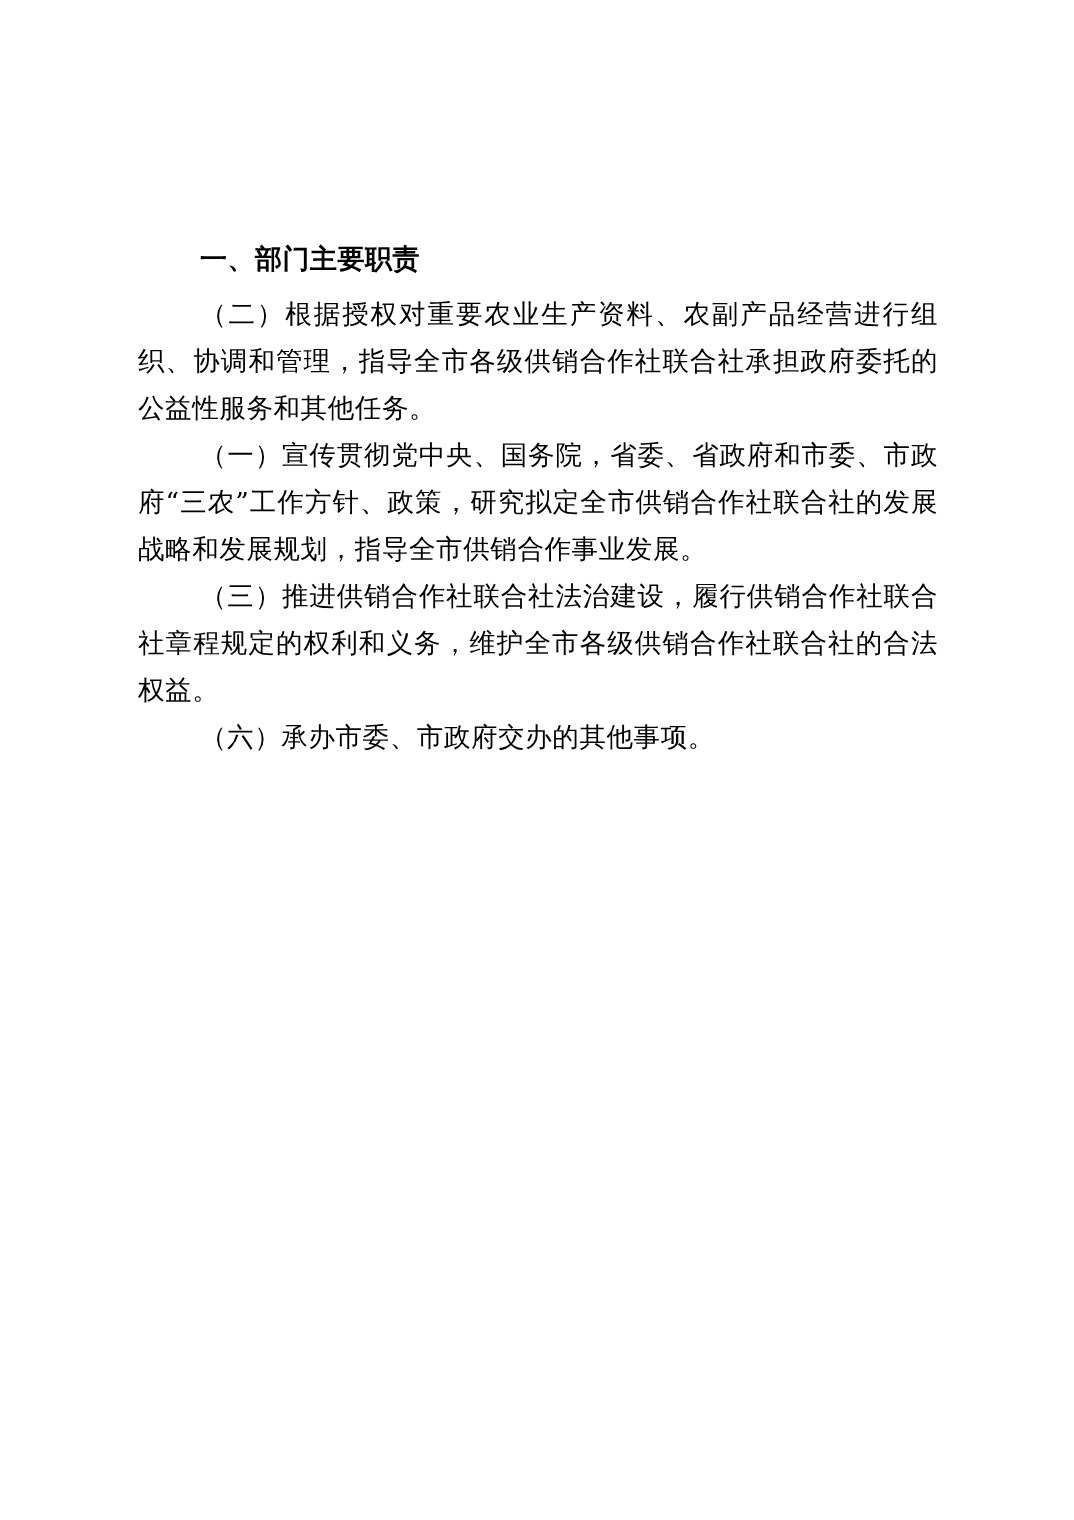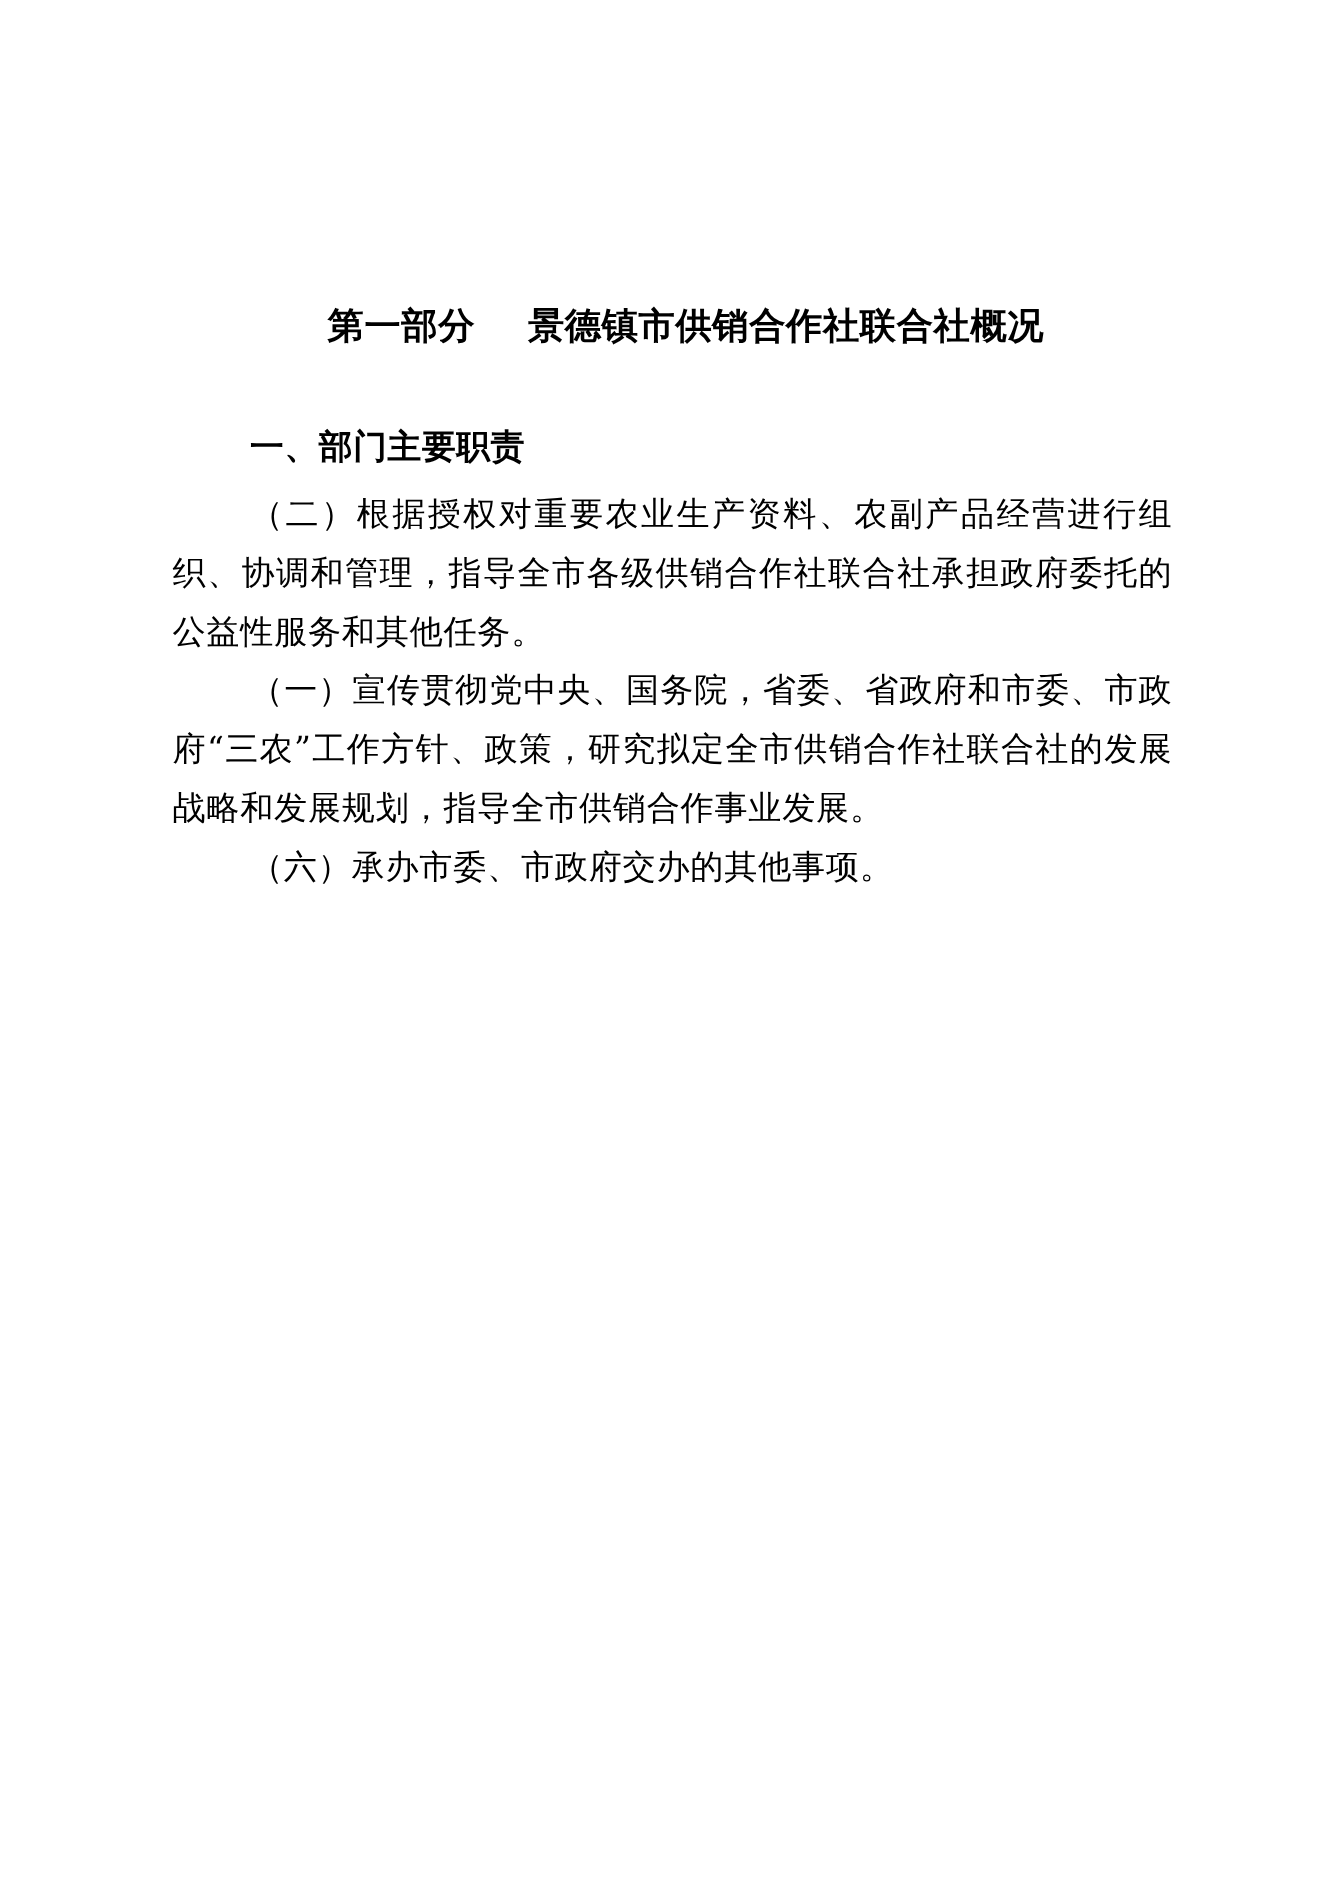--- a/index.html
+++ b/index.html
@@ -56,22 +56,22 @@
     text-justify: inter-ideograph;
     letter-spacing: 0.6px;
   }
 </style>
 </head>
 <body>
 
 <div class="page">
   <div class="content">
 
-    <h1 class="doc-title">第一部分    景德镇市供销合作社联合社概况</h1>
 
     <h2 class="section-heading">一、部门主要职责</h2>
 
     <p class="para">（二）根据授权对重要农业生产资料、农副产品经营进行组织、协调和管理，指导全市各级供销合作社联合社承担政府委托的公益性服务和其他任务。</p>
     <p class="para">（一）宣传贯彻党中央、国务院，省委、省政府和市委、市政府“三农”工作方针、政策，研究拟定全市供销合作社联合社的发展战略和发展规划，指导全市供销合作事业发展。</p>
+    <p class="para">（三）推进供销合作社联合社法治建设，履行供销合作社联合社章程规定的权利和义务，维护全市各级供销合作社联合社的合法权益。</p>
     <p class="para">（六）承办市委、市政府交办的其他事项。</p>
 
   </div>
 </div>
 
 </body></html>

